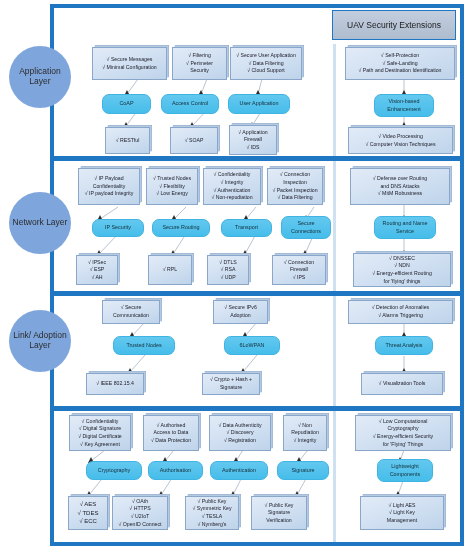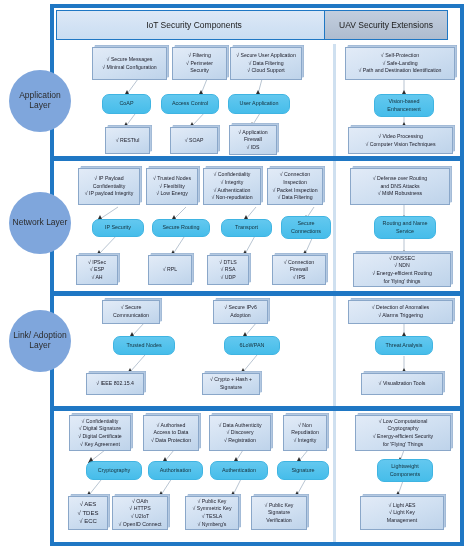--- a/index.html
+++ b/index.html
@@ -6,21 +6,21 @@
   body{width:468px;height:550px;font-family:"Liberation Sans",sans-serif;overflow:hidden;}
   #root{position:relative;width:468px;height:550px;background:#ffffff;}
 
   
   .frame{position:absolute;left:50px;top:4px;width:414px;height:542px;border:4px solid #1f77c4;box-sizing:border-box;background:#fff;}
 
   
   .hdr{position:absolute;left:56px;top:10px;height:30px;box-sizing:border-box;border:1px solid #1f77c4;
        display:flex;align-items:center;justify-content:center;font-size:8.5px;color:#1b1b1b;}
   .hdr.iot{width:276px;background:linear-gradient(#dde8f6,#c9ddf2);}
-  .hdr.uav{left:324px;width:124px;background:linear-gradient(#c3cede,#aebccf);justify-content:center;}
+  .hdr.uav{left:332px;width:124px;background:linear-gradient(#c3cede,#aebccf);justify-content:center;}
 
   
   .sep{position:absolute;left:50px;width:414px;height:5px;background:#1f77c4;}
 
   
   .vdiv{position:absolute;width:3px;background:#cfe0f0;}
 
   
   .lcircle{position:absolute;border-radius:50%;background:#7fa6dc;
            display:flex;align-items:center;justify-content:center;text-align:center;
@@ -45,37 +45,34 @@
   svg.links line{stroke:#9aabbd;stroke-width:0.7;}
   svg.links polygon{fill:#2c2c2c;}
 </style>
 </head>
 <body>
 
 <div id="root">
 
   <div class="frame"></div>
 
-  <div class="hdr iot">
-    <span>IoT Security Components</span>
-  </div>
   <div class="hdr uav">
     <span>UAV Security Extensions</span>
   </div>
 
   <div class="sep" style="top:156px"></div>
   <div class="sep" style="top:291px"></div>
   <div class="sep" style="top:406px"></div>
 
   <div class="vdiv" style="left:333px;top:44px;height:112px"></div>
   <div class="vdiv" style="left:333px;top:161px;height:130px"></div>
   <div class="vdiv" style="left:333px;top:296px;height:110px"></div>
   <div class="vdiv" style="left:333px;top:411px;height:131px"></div>
 
-  <div class="lcircle" style="left:9px;top:70px;width:62px;height:62px">
+  <div class="lcircle" style="left:9px;top:46px;width:62px;height:62px">
     <div><span>Application</span>
          <span>Layer</span></div>
   </div>
   <div class="lcircle" style="left:9px;top:192px;width:62px;height:62px">
     <div><span>Network</span>
          <span>Layer</span></div>
   </div>
   <div class="lcircle" style="left:9px;top:310px;width:62px;height:62px">
     <div><span>Link/</span>
          <span>Adoption</span>

